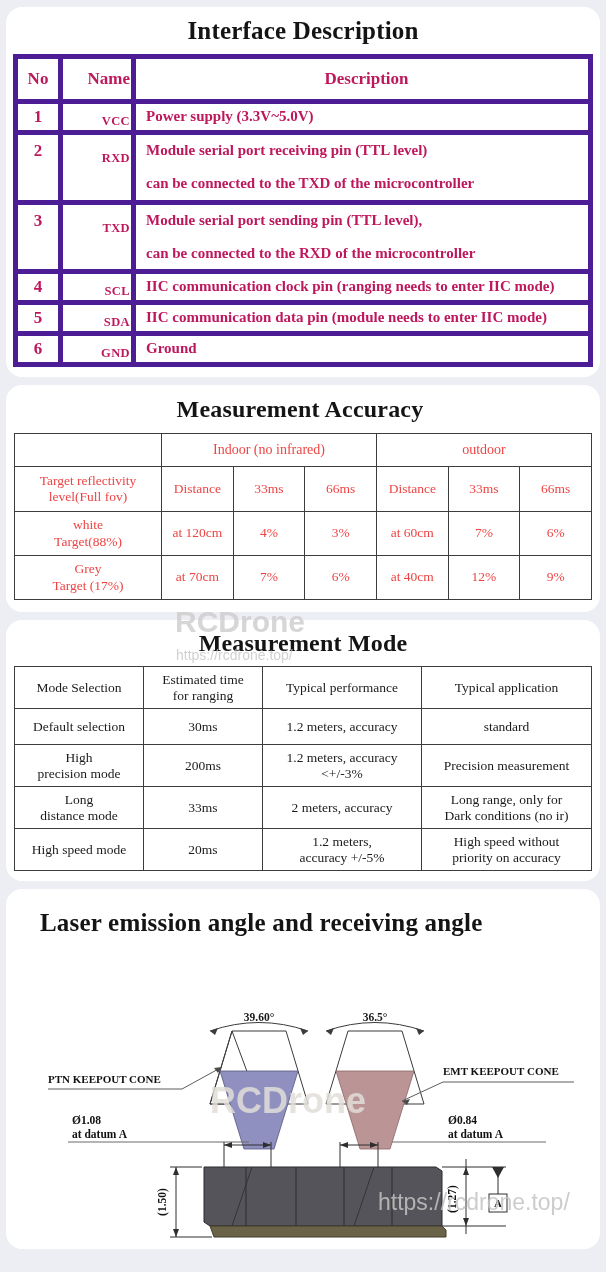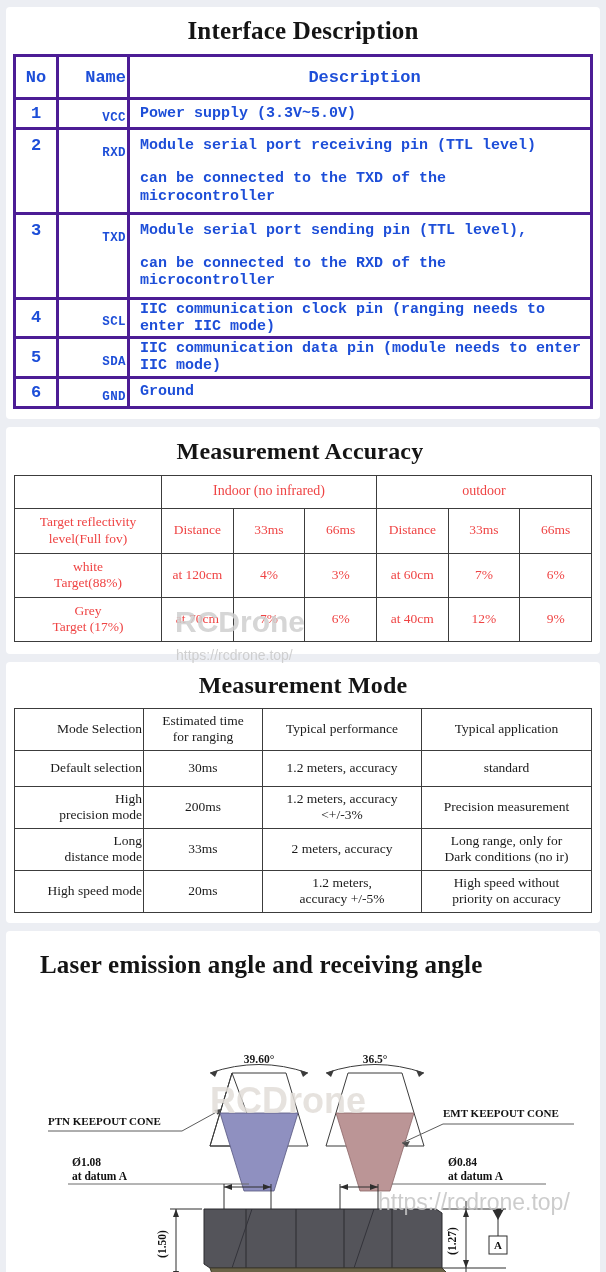--- a/index.html
+++ b/index.html
@@ -6,21 +6,21 @@
   body{
     width:606px;height:1272px;
     background:#eceef3;
     font-family:"Liberation Serif", serif;
     overflow:hidden;
   }
   .page{width:606px;height:1272px;position:relative;}
 
   .card{
     background:#ffffff;
-    border-radius:4px;
+    border-radius:16px;
     margin:0 6px 8px 6px;
     position:relative;
     overflow:hidden;
   }
   .card.first{margin-top:7px;}
 
   .sec-title{
     text-align:center;
     font-family:"Liberation Serif", serif;
     font-weight:bold;
@@ -34,25 +34,24 @@
 
   table{border-collapse:collapse;}
 
   
   .iface{
     width:580px;margin:0 auto 10px auto;
     table-layout:fixed;
     font-family:"Liberation Serif", serif;
   }
   .iface td,.iface th{
-    border:3px solid #4c1d95;
-    color:#1d4ed8;
+    border:5px solid #4c1d95;
+    color:#be185d;
     font-weight:bold;
     vertical-align:middle;
-    font-family:Liberation Mono, monospace;
   }
   .iface .c-no{width:38px;text-align:center;}
   .iface .c-name{width:66px;text-align:right;}
   .iface .c-desc{padding-left:10px;}
   .iface thead td{
     font-size:17px;text-align:center;height:38px;
   }
   .iface tbody .c-no{font-size:17px;}
   .iface tbody .c-name{font-size:12.5px;padding-top:10px;letter-spacing:.4px;}
   .iface tbody .c-desc{font-size:15px;line-height:1.15;}
@@ -86,21 +85,21 @@
     width:578px;margin:0 auto 10px auto;
     table-layout:fixed;
     font-family:"Liberation Serif", serif;
     font-size:13.5px;color:#1a1a1a;
   }
   .mode td{
     border:1px solid #3c3c3c;
     text-align:center;vertical-align:middle;
     line-height:1.18;
   }
-  .mode .c1{width:126px;text-align:right;}
+  .mode .c1{width:126px;}
   .mode .c2{width:116px;}
   .mode .c3{width:156px;}
   .mode tr{height:36px;}
   .mode tr.tall{height:42px;}
 
   
   .diagram{position:relative;width:606px;height:300px;}
   .diagram svg{display:block;}
 
   

